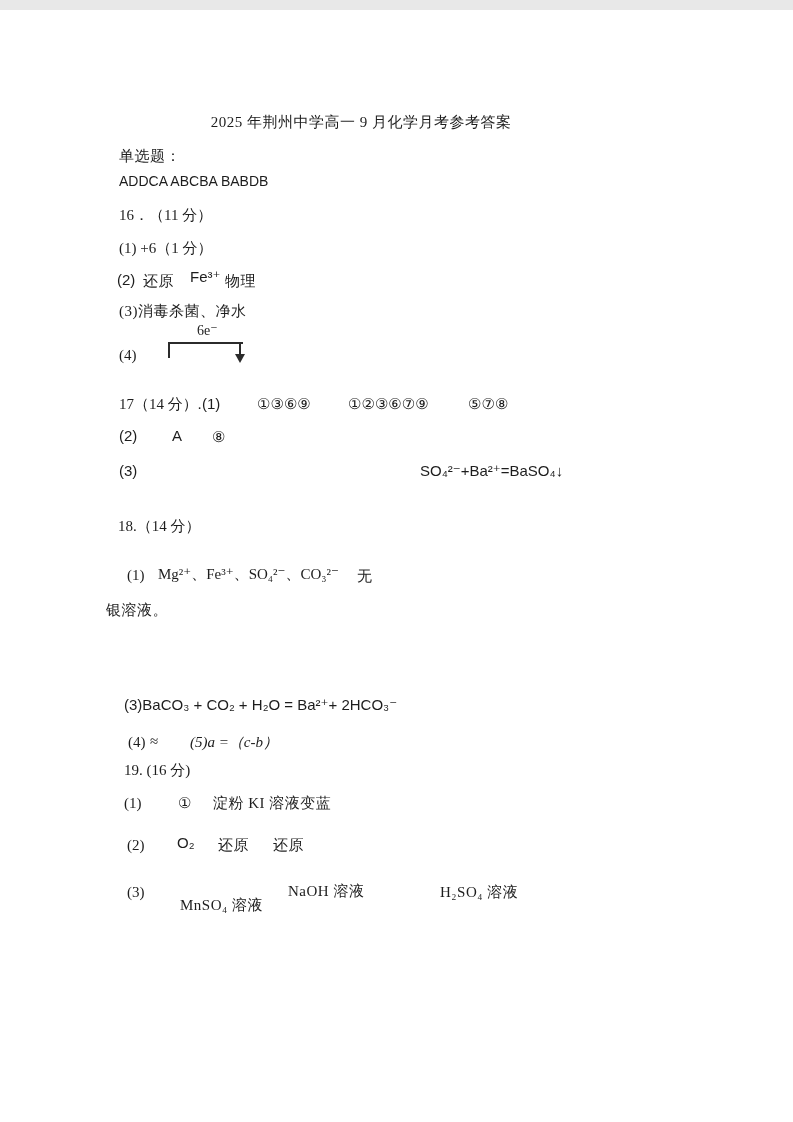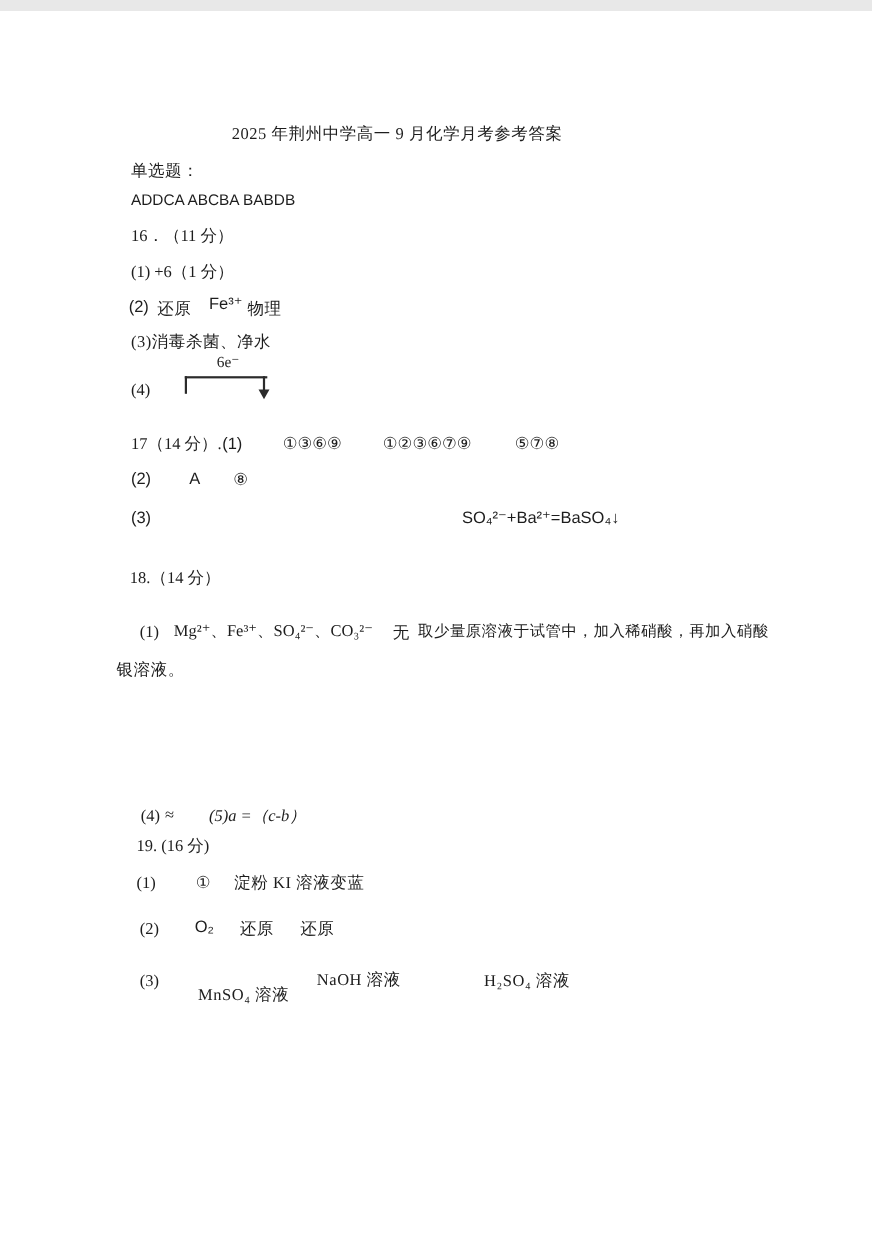--- a/index.html
+++ b/index.html
@@ -88,23 +88,23 @@
   <div class="t serif" style="left:212px; top:418px;">⑧</div>
 
   <div class="t sans" style="left:119px; top:452px;">(3)</div>
   <div class="t sans" style="left:420px; top:452px;">SO₄²⁻+Ba²⁺=BaSO₄↓</div>
 
   <div class="t serif" style="left:118px; top:507px;">18.（14 分）</div>
 
   <div class="t serif" style="left:127px; top:556px;">(1)</div>
   <div class="t serif" style="left:158px; top:555px;">Mg²⁺、Fe³⁺、SO₄²⁻、CO₃²⁻</div>
   <div class="t serif cjk" style="left:357px; top:557px;">无</div>
-  <div class="t serif cjk small" style="left:380px; top:557px;">取少量原溶液于试管中，加入稀硝酸，再加入硝酸</div>
   <div class="t serif cjk" style="left:106px; top:591px;">银溶液。</div>
 
+  <div class="t sans" style="left:124px; top:686px;">(3)BaCO₃ + CO₂ + H₂O = Ba²⁺+ 2HCO₃⁻</div>
 
   <div class="t serif" style="left:128px; top:723px;">(4)</div>
   <div class="t serif" style="left:150px; top:722px;">≈</div>
   <div class="t serif" style="left:190px; top:723px;font-style:italic;">(5)a =（c-b）</div>
 
   <div class="t serif" style="left:124px; top:751px;">19. (16 分)</div>
 
   <div class="t serif" style="left:124px; top:784px;">(1)</div>
   <div class="t serif" style="left:178px; top:784px;">①</div>
   <div class="t serif cjk" style="left:213px; top:784px;">淀粉 KI 溶液变蓝</div>

